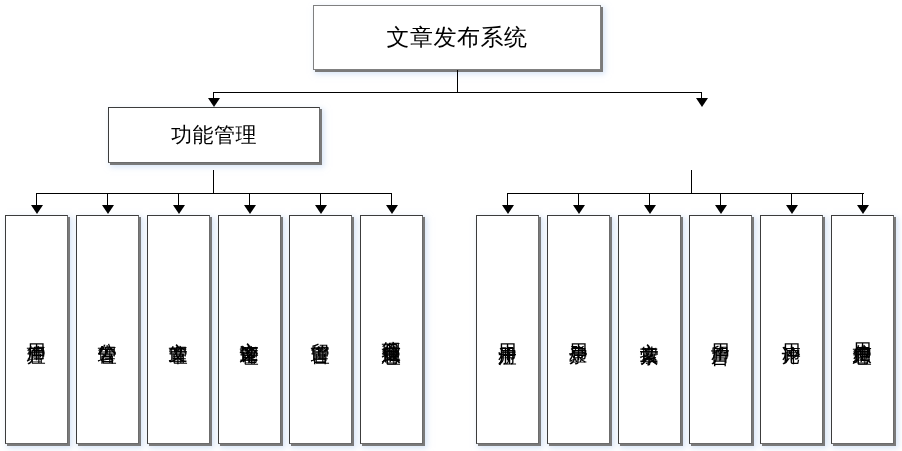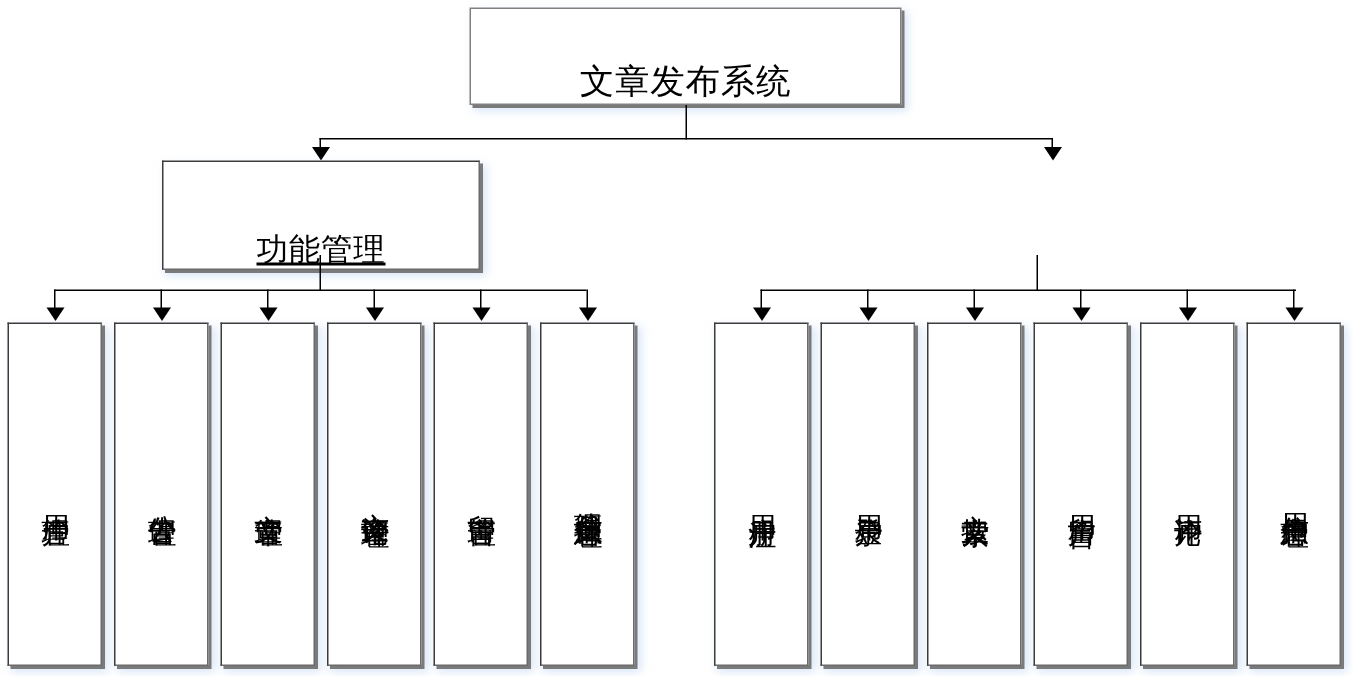--- a/index.html
+++ b/index.html
@@ -19,21 +19,21 @@
   
   .node {
     position: absolute;
     box-sizing: border-box;
     background: #ffffff;
     border: 1px solid #3c3c3c;
     border-right-color: #6b6b6b;
     border-bottom-color: #6b6b6b;
     box-shadow: 2px 2px 0 0 #7a7a7a, 3px 3px 6px 1px rgba(180, 205, 240, 0.55);
     display: flex;
-    align-items: flex-end;
+    align-items: center;
     justify-content: center;
     color: #000000;
   }
   .node.root {
     border-color: #808080;
   }
 
   .node-label {
     display: block;
     text-align: center;
@@ -88,21 +88,21 @@
     <span class="node-label">文章发布系统</span>
   </div>
 
   <div class="conn v" style="left:457px; top:70px; width:1px; height:23px;"></div>
   <div class="conn h" style="left:213px; top:92px; width:489px; height:1px;"></div>
   <div class="conn v" style="left:213px; top:92px; width:1px; height:7px;"></div>
   <div class="conn v" style="left:701px; top:92px; width:1px; height:7px;"></div>
   <div class="arrow" style="left:208px; top:98px;"></div>
   <div class="arrow" style="left:696px; top:98px;"></div>
 
-  <div class="node level2 horiz" style="left:108px; top:107px; width:212px; height:73px;text-decoration:underline;">
+  <div class="node level2 horiz" style="left:108px; top:107px; width:212px; height:56px;">
     <span class="node-label">功能管理</span>
   </div>
 
 
   <div class="conn v" style="left:213px; top:170px; width:1px; height:24px;"></div>
   <div class="conn h" style="left:36px; top:193px; width:355px; height:1px;"></div>
 
   <div class="conn v" style="left:36px;  top:193px; width:1px; height:13px;"></div>
   <div class="conn v" style="left:107px; top:193px; width:1px; height:13px;"></div>
   <div class="conn v" style="left:178px; top:193px; width:1px; height:13px;"></div>

